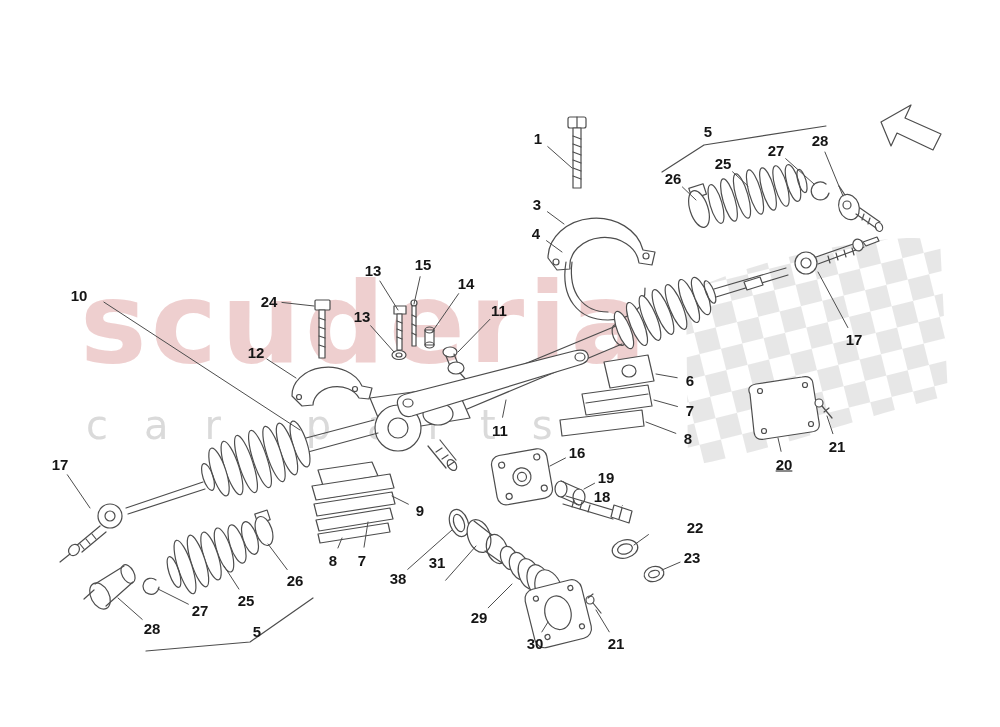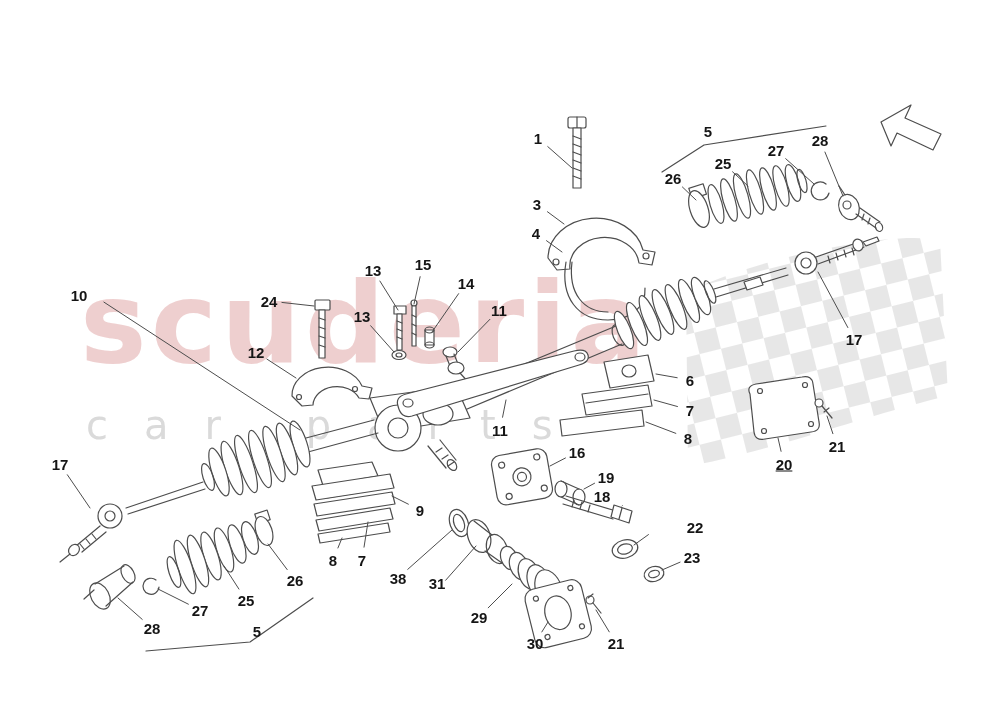--- a/index.html
+++ b/index.html
@@ -342,20 +342,20 @@
       <div class="part-label" style="left: 420px; top: 510px;">9</div>
       <div class="part-label" style="left: 60px; top: 464px;">17</div>
       <div class="part-label" style="left: 333px; top: 560px;">8</div>
       <div class="part-label" style="left: 362px; top: 560px;">7</div>
       <div class="part-label" style="left: 295px; top: 580px;">26</div>
       <div class="part-label" style="left: 246px; top: 600px;">25</div>
       <div class="part-label" style="left: 200px; top: 610px;">27</div>
       <div class="part-label" style="left: 152px; top: 628px;">28</div>
       <div class="part-label" style="left: 257px; top: 631px;">5</div>
       <div class="part-label" style="left: 398px; top: 578px;">38</div>
-      <div class="part-label" style="left: 437px; top: 583px;">31</div>
+      <div class="part-label" style="left: 437px; top: 562px;">31</div>
       <div class="part-label" style="left: 479px; top: 617px;">29</div>
       <div class="part-label" style="left: 535px; top: 643px;">30</div>
       <div class="part-label" style="left: 659px; top: 527px; margin-left: 36px;">22</div>
       <div class="part-label" style="left: 692px; top: 557px;">23</div>
       <div class="part-label" style="left: 616px; top: 643px;">21</div>
     </div>
 </div>
 
 </body></html>

